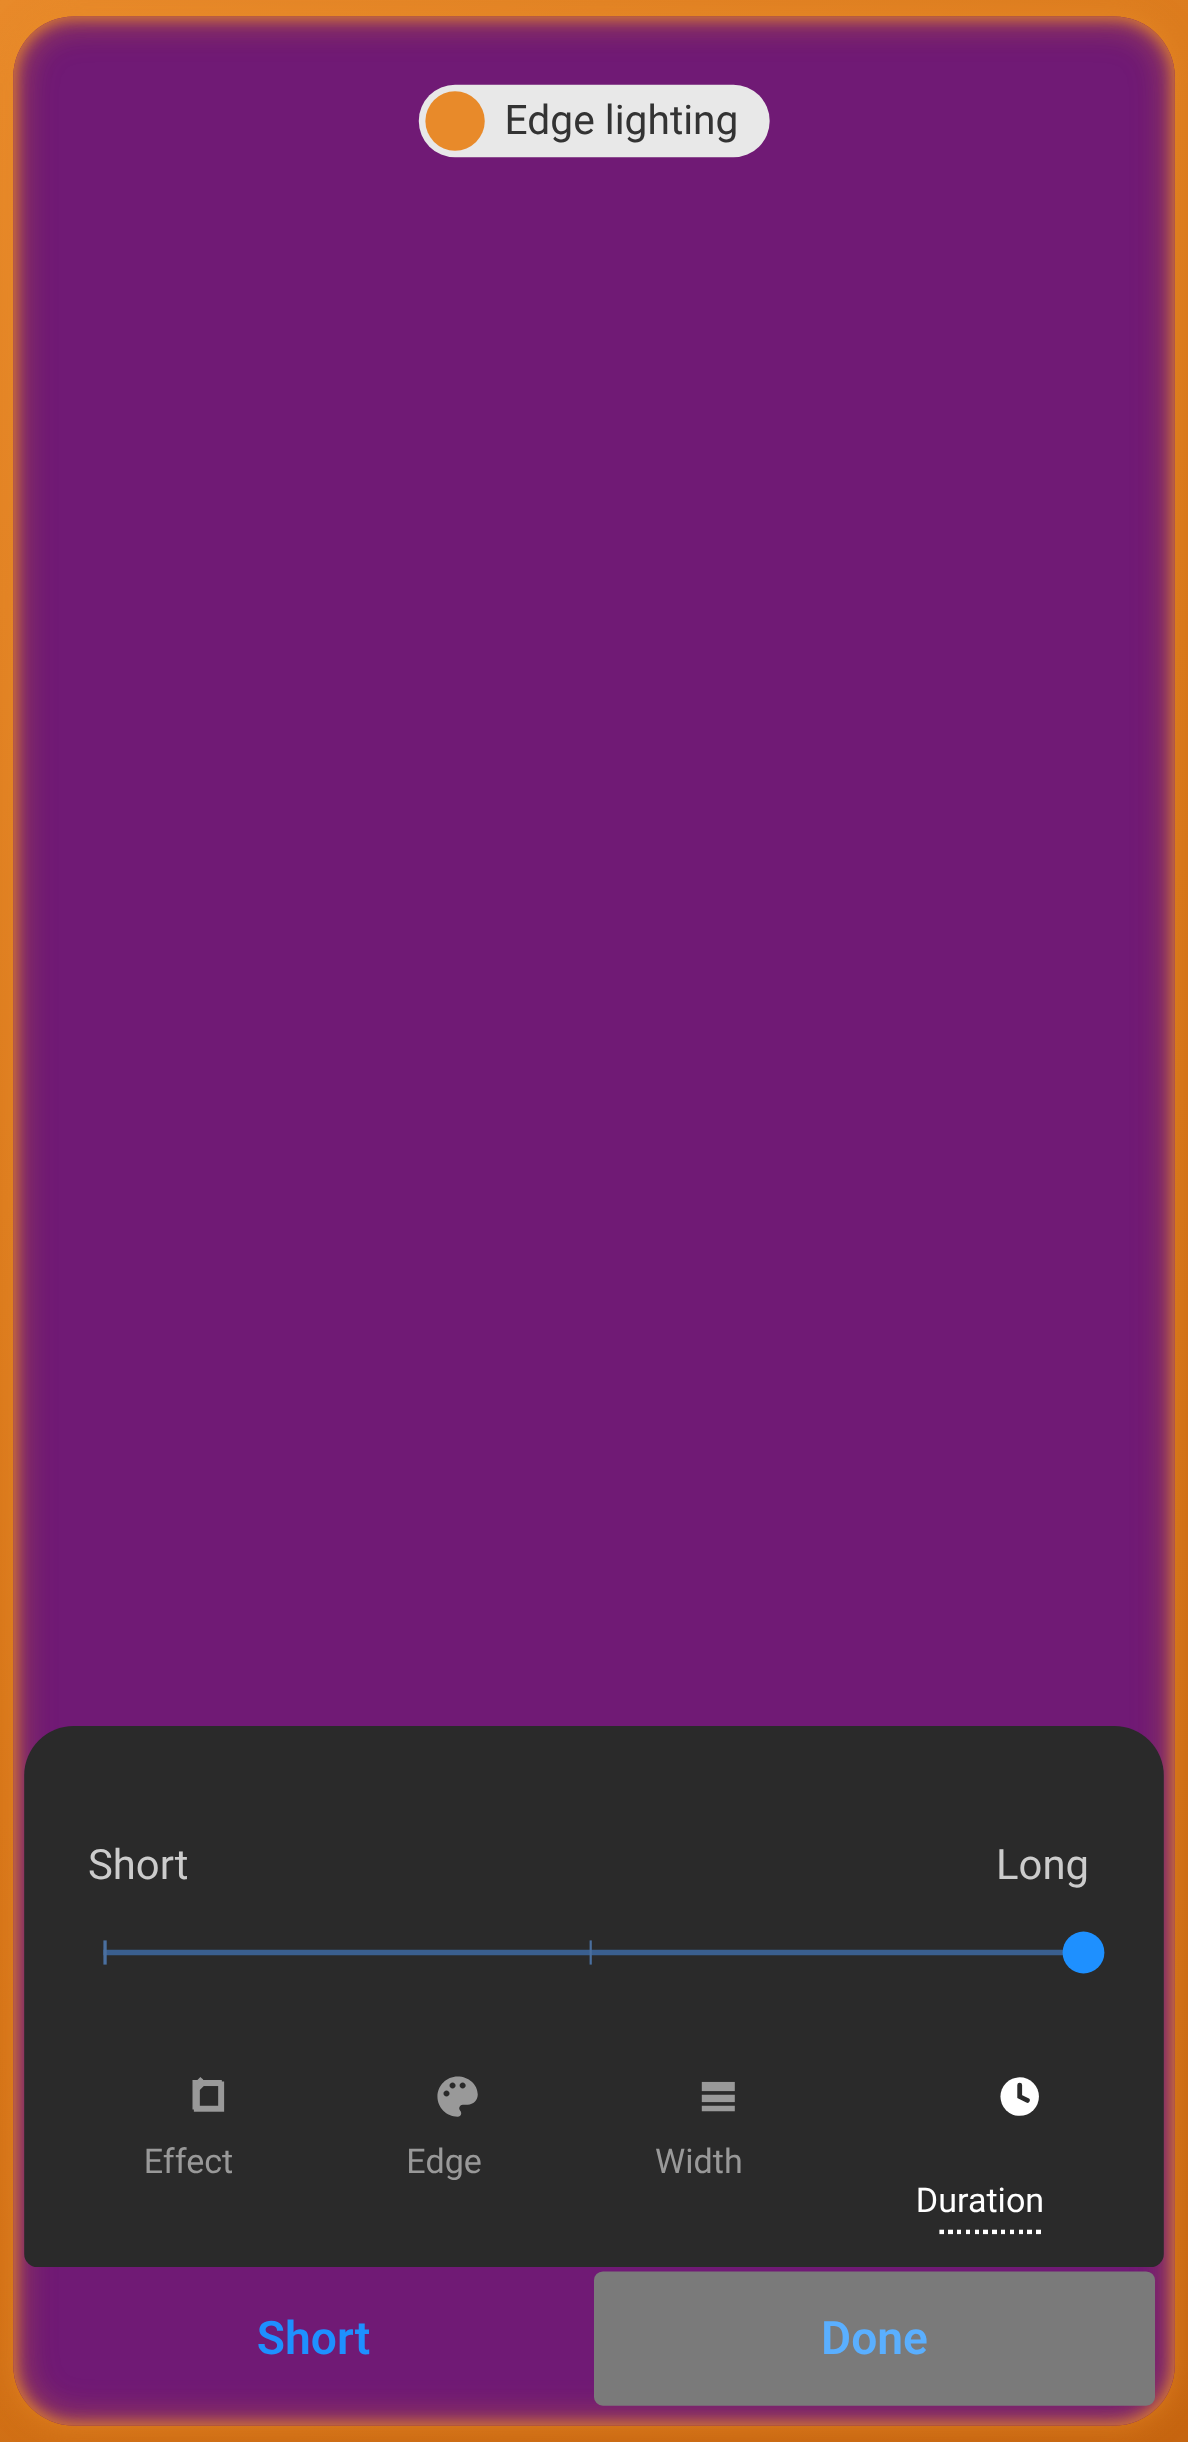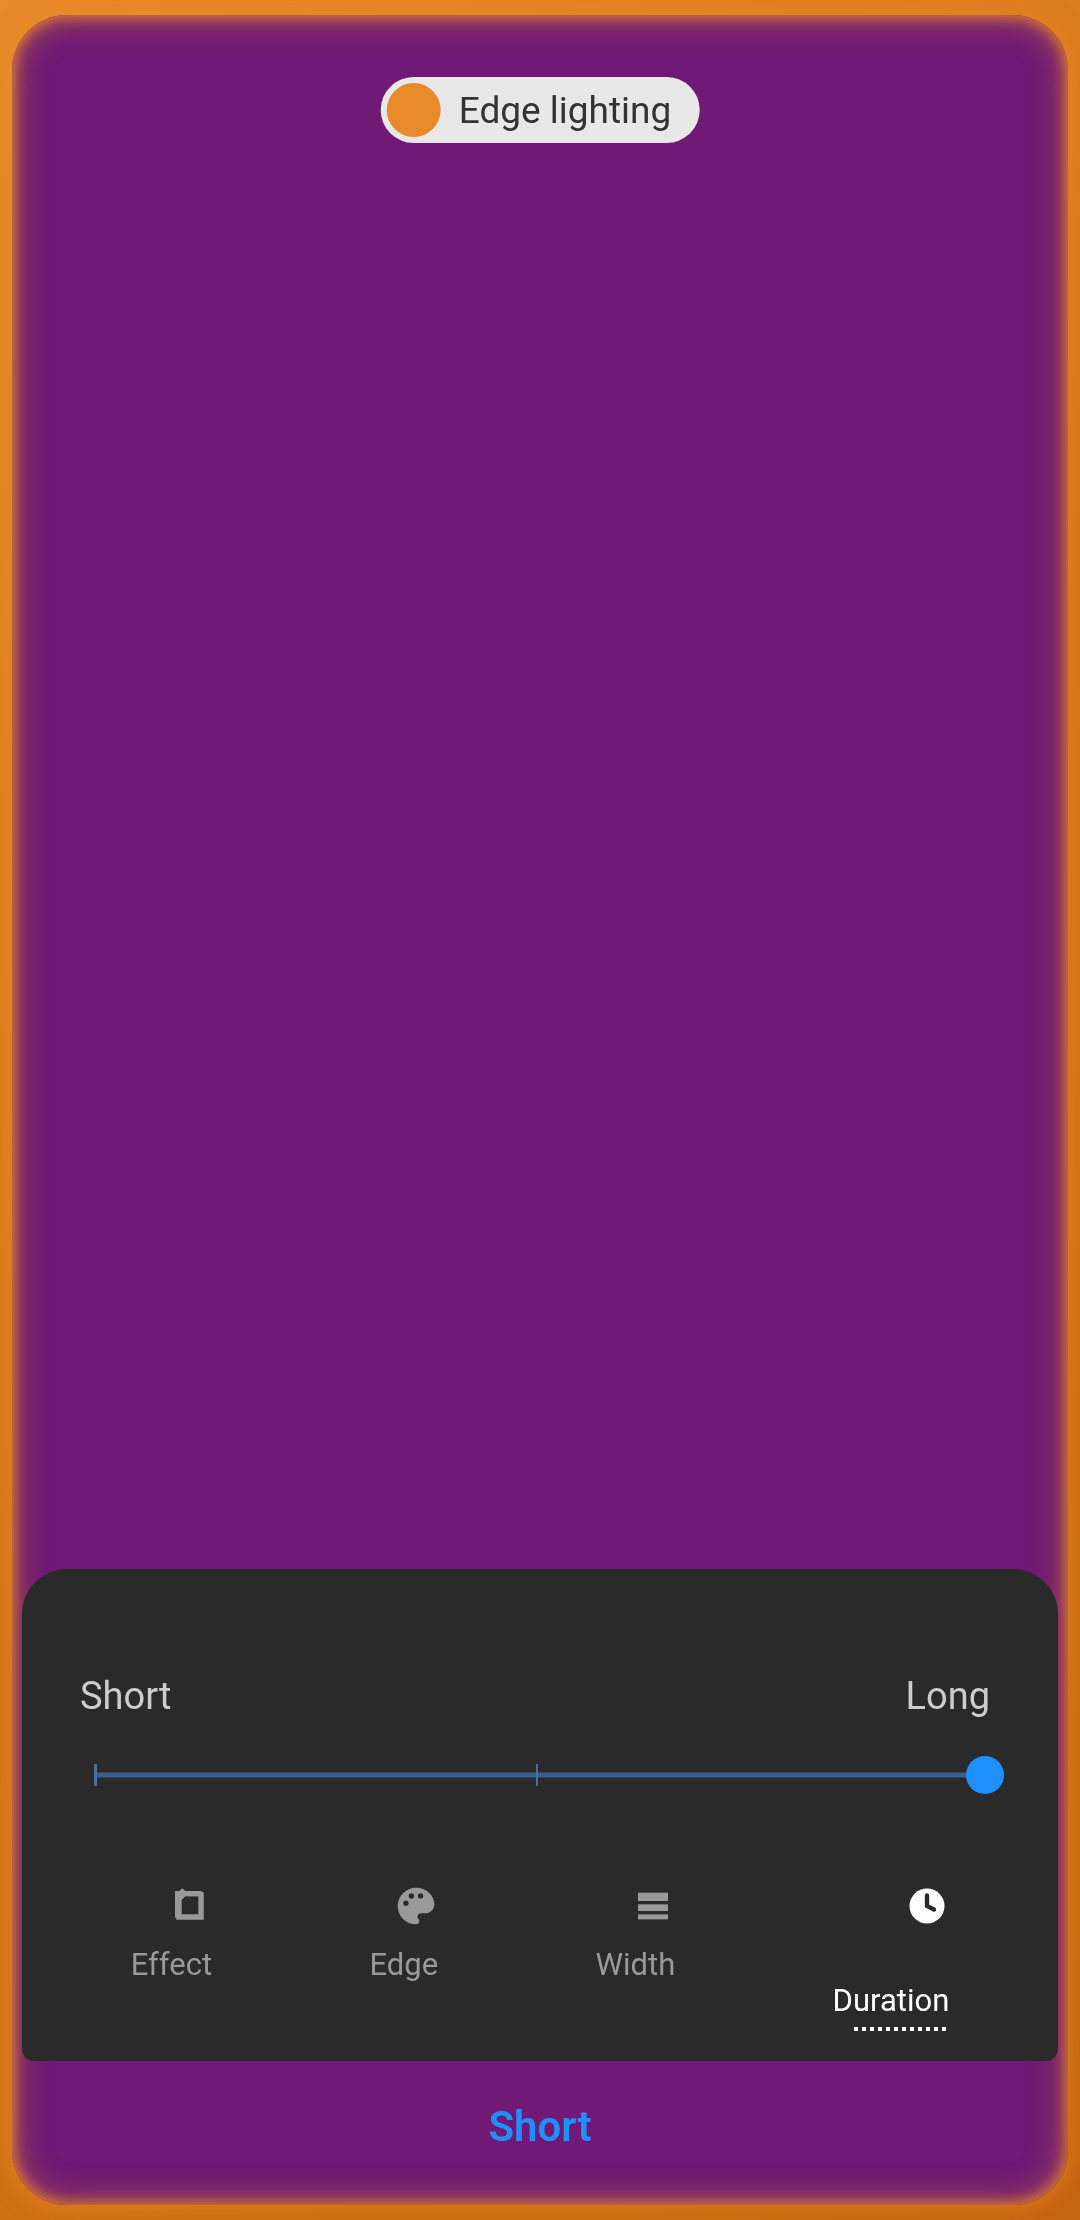--- a/index.html
+++ b/index.html
@@ -295,14 +295,17 @@
         <span class="tab-label">Duration</span>
         <div class="tab-underline"></div>
       </div>
     </div>
   </div>
 
   <div class="bottom-buttons">
     <div class="btn btn-cancel">
       <span>Short</span>
     </div>
+    <div class="btn btn-done">
+      <span>Done</span>
+    </div>
   </div>
 </div>
 
 </body></html>

